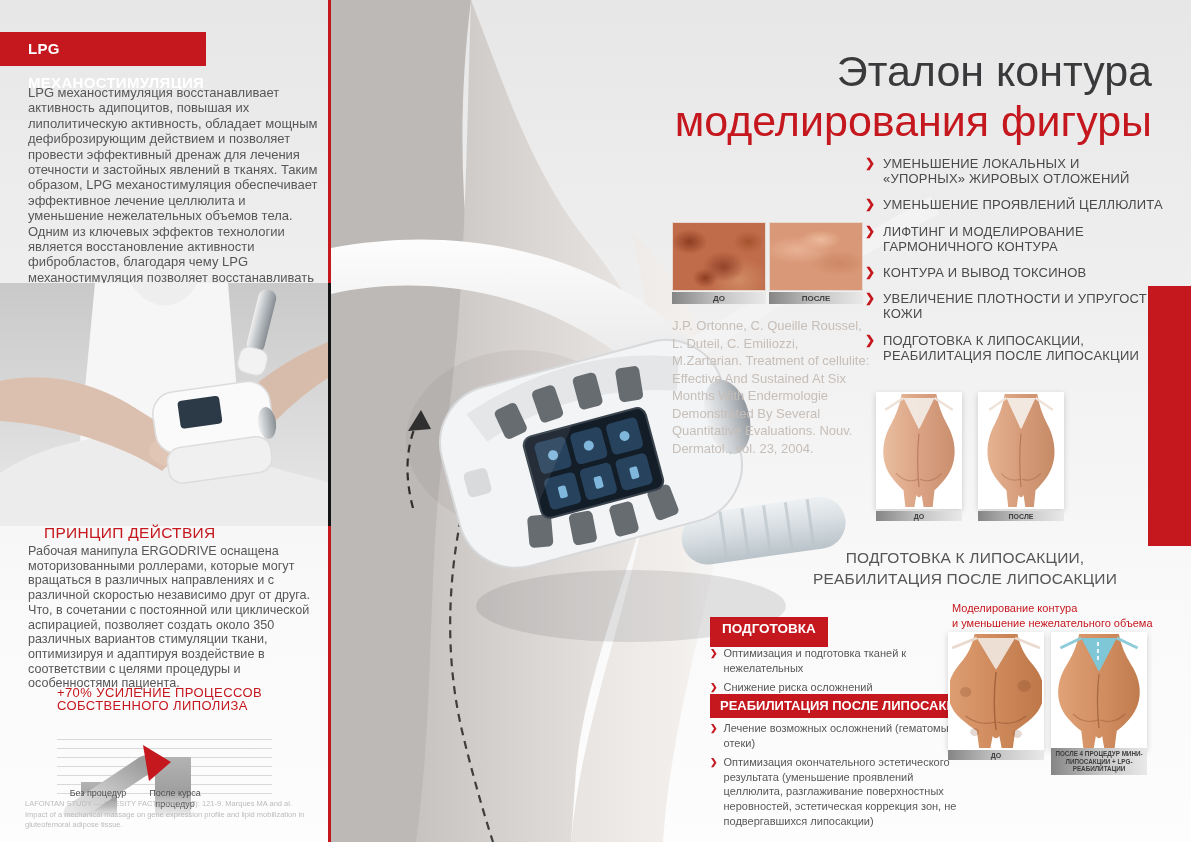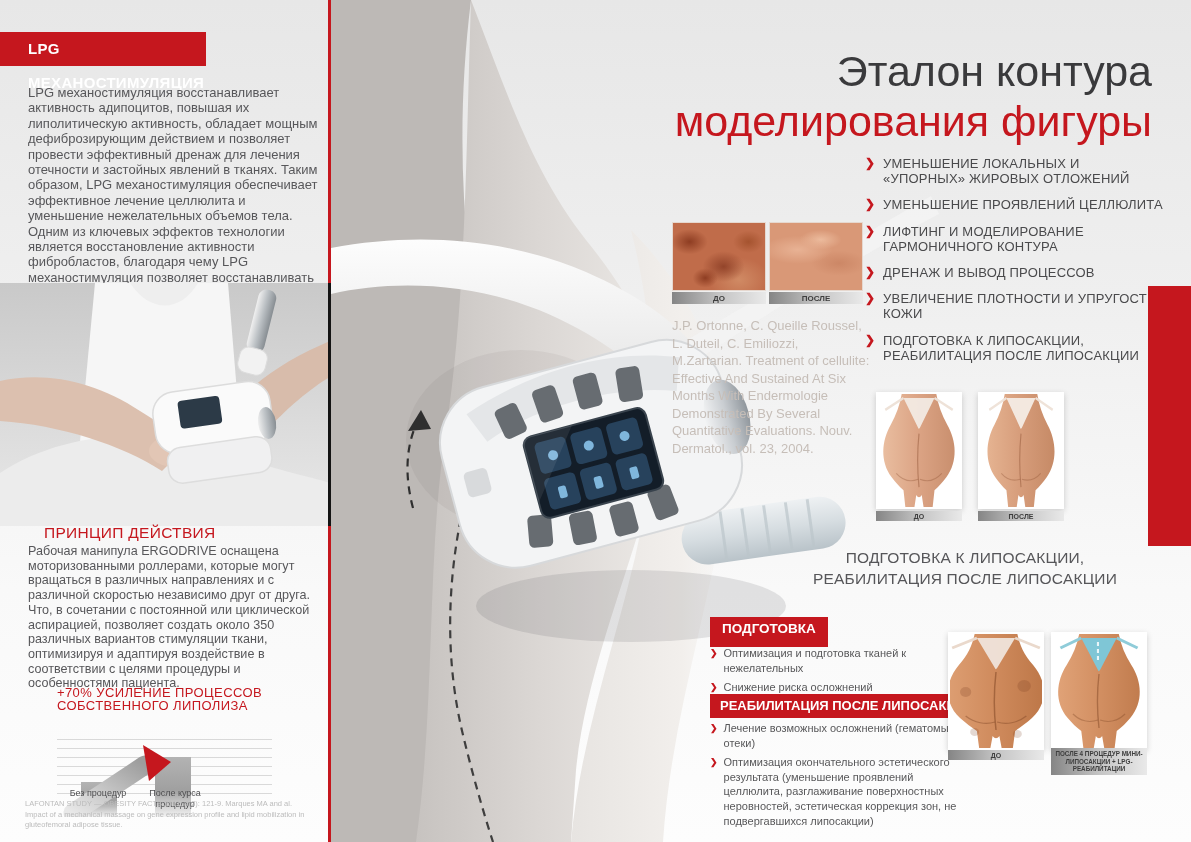--- a/index.html
+++ b/index.html
@@ -256,21 +256,21 @@
     <li>
         <span class="chev">❯</span>
         <span class="benefit-text">УМЕНЬШЕНИЕ ПРОЯВЛЕНИЙ ЦЕЛЛЮЛИТА</span>
       </li>
     <li>
         <span class="chev">❯</span>
         <span class="benefit-text">ЛИФТИНГ И МОДЕЛИРОВАНИЕ ГАРМОНИЧНОГО КОНТУРА</span>
       </li>
     <li>
         <span class="chev">❯</span>
-        <span class="benefit-text">ДРЕНАЖ И ВЫВОД ПРОЦЕССОВ</span>
+        <span class="benefit-text">КОНТУРА И ВЫВОД ТОКСИНОВ</span>
       </li>
     <li>
         <span class="chev">❯</span>
         <span class="benefit-text">УВЕЛИЧЕНИЕ ПЛОТНОСТИ И УПРУГОСТИ КОЖИ</span>
       </li>
     <li>
         <span class="chev">❯</span>
         <span class="benefit-text">ПОДГОТОВКА К ЛИПОСАКЦИИ, РЕАБИЛИТАЦИЯ ПОСЛЕ ЛИПОСАКЦИИ</span>
       </li>
   </ul>
@@ -345,20 +345,24 @@
     <div class="mini-item">
         <span class="mini-chev">❯</span>
         <span class="mini-text">Лечение возможных осложнений (гематомы, отеки)</span>
       </div>
     <div class="mini-item">
         <span class="mini-chev">❯</span>
         <span class="mini-text">Оптимизация окончательного эстетического результата (уменьшение проявлений целлюлита, разглаживание поверхностных неровностей, эстетическая коррекция зон, не подвергавшихся липосакции)</span>
       </div>
   </div>
 
+  <div class="abs modeling-caption">
+    <div>Моделирование контура</div>
+    <div>и уменьшение нежелательного объема</div>
+  </div>
   <div class="abs mod-fig mf1">
     <svg viewBox="0 0 90 114" preserveAspectRatio="none">
       <defs>
           <linearGradient id="sk3" x1="0" y1="0" x2="1" y2="0">
         <stop offset="0" stop-color="#dd9e72"></stop>
             <stop offset=".5" stop-color="#cf8a5c"></stop>
             <stop offset="1" stop-color="#bd7748"></stop>
       </linearGradient>
         </defs>
       <rect width="90" height="114" fill="#ffffff"></rect>

